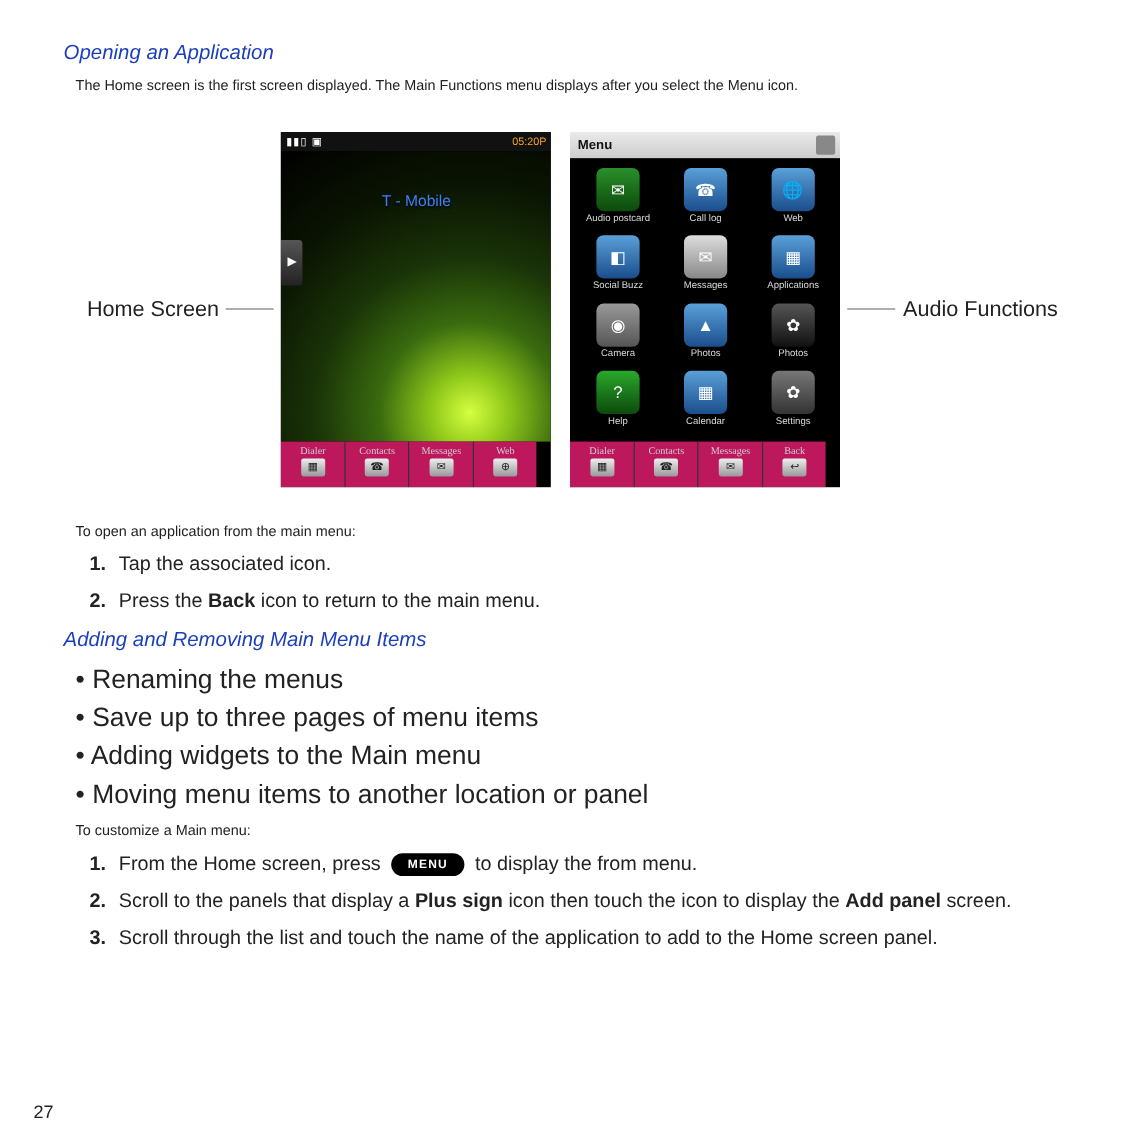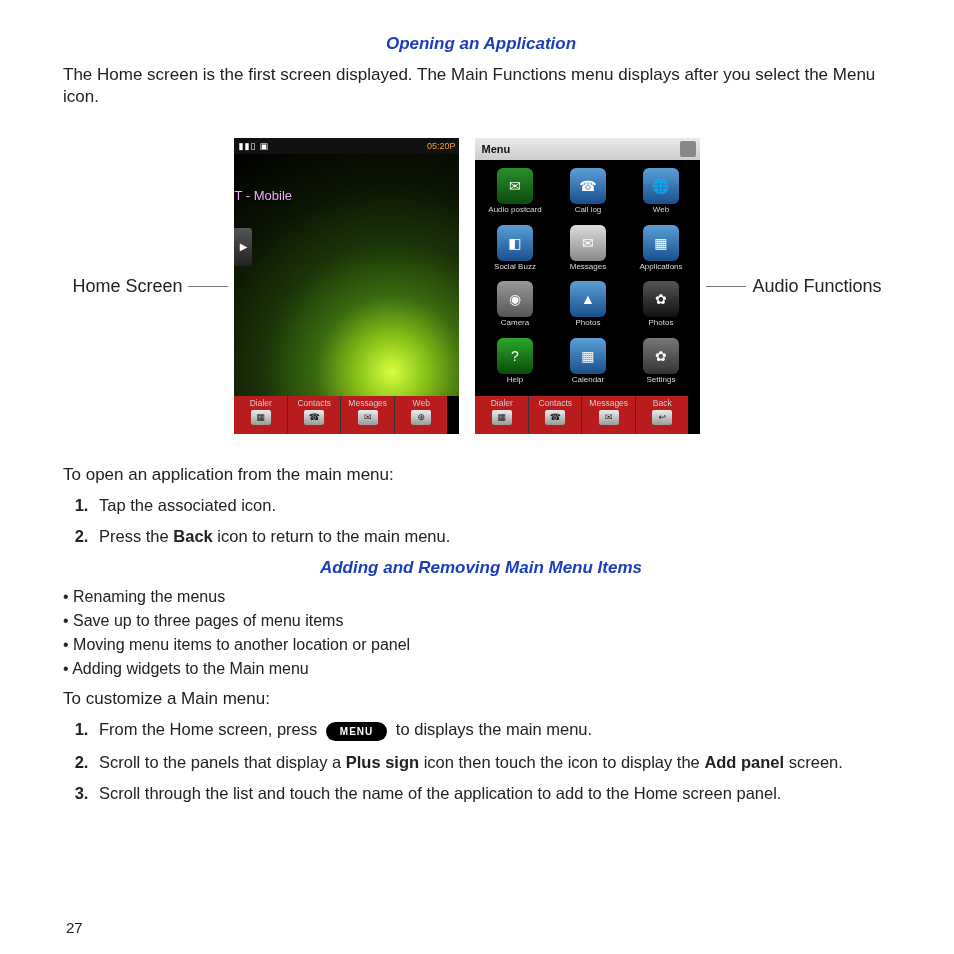--- a/index.html
+++ b/index.html
@@ -11,27 +11,26 @@
     height: 954px;
     position: relative;
     color: #222;
   }
   .page {
     padding: 30px 45px 0 45px;
   }
   .blue-heading {
     color: #1b3fbb;
     font-style: italic;
-    font-weight: bold;
+    font-weight: normal;
     font-size: 17px;
     margin: 4px 0 10px 8px;
-    text-align: center;
   }
   .body-text {
-    font-size: 17px;
+    font-size: 12px;
     margin: 0 0 10px 18px;
     line-height: 1.3;
   }
   .figure-row {
     display: flex;
     align-items: center;
     justify-content: center;
     margin: 30px 0 30px 0;
     position: relative;
   }
@@ -65,21 +64,22 @@
   .statusbar .time { color: #f5a623; text-align: center; }
   .statusbar .sig { letter-spacing:1px; }
   .home-wall {
     position: absolute;
     left:0; right:0; top:16px; bottom:38px;
     background: radial-gradient(circle at 70% 90%, #d6ff3f 0%, #8ec71a 12%, #3a6b0f 28%, #1a3308 48%, #0b1503 70%, #000 100%);
   }
   .carrier {
     position: absolute;
     top: 50px; left:0; right:0;
-    color: #f0abfc;
+    text-align: center;
+    color: #3b82f6;
     font-size: 13px;
     text-shadow: 0 1px 2px #000;
   }
   .side-tab {
     position: absolute;
     left: 0;
     top: 90px;
     width: 18px;
     height: 38px;
     background: linear-gradient(#555,#222);
@@ -87,21 +87,22 @@
     color:#fff;
     font-size:10px;
     line-height:38px;
     text-align:center;
   }
   .softkeys {
     position: absolute;
     left:0; right:12px; bottom:0;
     height: 38px;
     display: flex;
-    background: #b91c1c;
+    background: #be185d;
+    font-family: Liberation Serif, serif;
   }
   .softkey {
     flex:1;
     text-align: center;
     color: #cfcfcf;
     font-size: 8.5px;
     padding-top: 2px;
     border-right: 1px solid #333;
   }
   .softkey:last-child{border-right:none;}
@@ -171,21 +172,21 @@
     margin-bottom:12px;
     padding-left:6px;
   }
   ol.steps li::marker{
     font-weight:bold;
   }
   ul.bullets{
     list-style:none;
     margin:4px 0 10px 18px;
     padding:0;
-    font-size:16px;
+    font-size:22px;
   }
   ul.bullets li{
     margin-bottom:6px;
   }
   ul.bullets li::before{
     content:"• ";
   }
   .menu-pill{
     display:inline-block;
     background:#000;
@@ -196,21 +197,20 @@
     padding:4px 14px;
     border-radius:11px;
     vertical-align:middle;
     margin:0 4px;
   }
   .pagenum{
     position:absolute;
     left:28px;
     bottom:18px;
     font-size:15px;
-    margin-left:38px;
   }
   b{font-weight:bold;}
 </style>
 </head>
 <body>
 
 <div class="page">
   <div class="blue-heading">Opening an Application</div>
   <p class="body-text">The Home screen is the first screen displayed. The Main Functions menu displays after you select the Menu icon.</p>
 
@@ -307,27 +307,27 @@
     <li>Tap the associated icon.</li>
     <li>
       <span>Press the </span><b>Back</b><span> icon to return to the main menu.</span>
     </li>
   </ol>
 
   <div class="blue-heading">Adding and Removing Main Menu Items</div>
   <ul class="bullets" id="bullets">
       <li>Renaming the menus</li>
       <li>Save up to three pages of menu items</li>
+      <li>Adding widgets to the Main menu</li>
       <li>Moving menu items to another location or panel</li>
-      <li>Adding widgets to the Main menu</li>
     </ul>
   <p class="body-text">To customize a Main menu:</p>
   <ol class="steps">
     <li>
-      <span>From the Home screen, press </span><span class="menu-pill">MENU</span><span> to displays the main menu.</span>
+      <span>From the Home screen, press </span><span class="menu-pill">MENU</span><span> to display the from menu.</span>
     </li>
     <li>
       <span>Scroll to the panels that display a </span><b>Plus sign</b><span> icon then touch the icon to display the </span><b>Add panel</b><span> screen.</span>
     </li>
     <li>Scroll through the list and touch the name of the application to add to the Home screen panel.</li>
   </ol>
 </div>
 
 <div class="pagenum">27</div>
 

